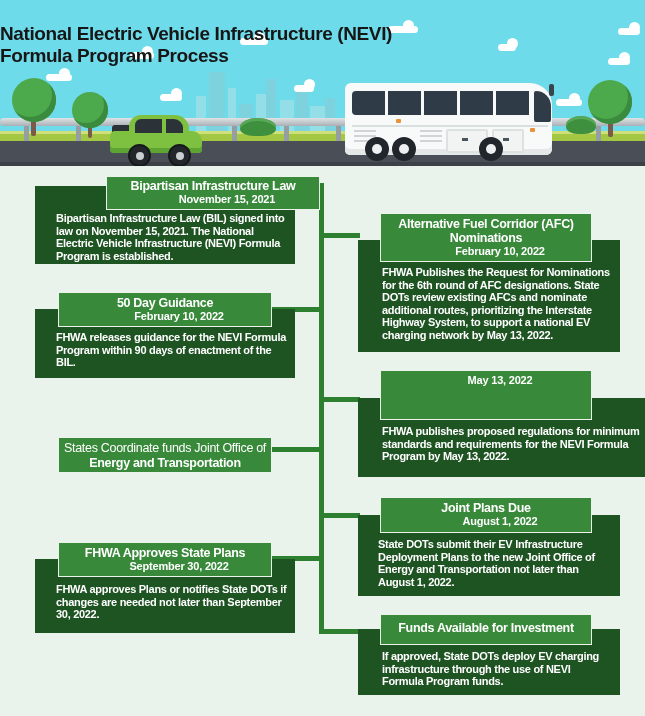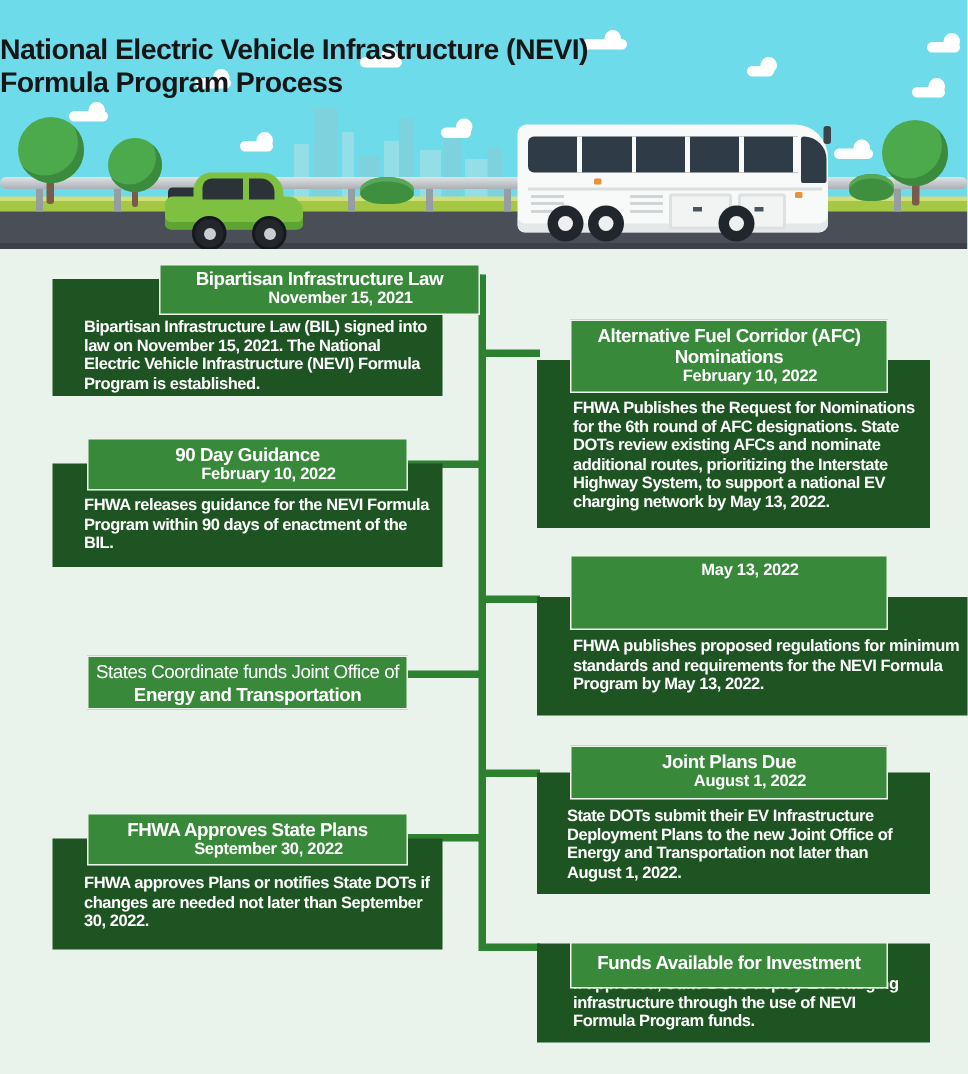--- a/index.html
+++ b/index.html
@@ -152,21 +152,21 @@
 </div>
 <div class="mhead" style="left:58px;top:176px;width:214px;height:34px;padding-top:2px;margin-left:48px;">
   <div class="h">Bipartisan Infrastructure Law</div>
   <div class="d">November 15, 2021</div>
 </div>
 
 <div class="mbody" style="left:35px;top:309px;width:260px;height:69px;padding:22px 8px 0 21px;">
   <span>FHWA releases guidance for the NEVI Formula Program within 90 days of enactment of the BIL.</span>
 </div>
 <div class="mhead" style="left:58px;top:292px;width:214px;height:35px;padding-top:3px;">
-  <div class="h">90 Day Guidance</div>
+  <div class="h">50 Day Guidance</div>
   <div class="d">February 10, 2022</div>
 </div>
 
 <div class="mhead single" style="left:58px;top:437px;width:214px;height:36px;padding-top:3px;">
   <div class="h1">States Coordinate funds Joint Office of</div>
   <div class="h2">Energy and Transportation</div>
 </div>
 
 <div class="mbody" style="left:35px;top:559px;width:260px;height:74px;padding:24px 8px 0 21px;">
   <span>FHWA approves Plans or notifies State DOTs if changes are needed not later than September 30, 2022.</span>
@@ -195,15 +195,15 @@
   <span>State DOTs submit their EV Infrastructure Deployment Plans to the new Joint Office of Energy and Transportation not later than August 1, 2022.</span>
 </div>
 <div class="mhead" style="left:380px;top:497px;width:212px;height:36px;padding-top:3px;">
   <div class="h">Joint Plans Due</div>
   <div class="d">August 1, 2022</div>
 </div>
 
 <div class="mbody" style="left:358px;top:629px;width:262px;height:66px;padding:21px 8px 0 24px;">
   <span>If approved, State DOTs deploy EV charging infrastructure through the use of NEVI Formula Program funds.</span>
 </div>
-<div class="mhead" style="left:380px;top:614px;width:212px;height:31px;padding-top:6px;margin-top:14px;">
+<div class="mhead" style="left:380px;top:614px;width:212px;height:31px;padding-top:6px;">
   <div class="h">Funds Available for Investment</div>
 </div>
 
 </body></html>

